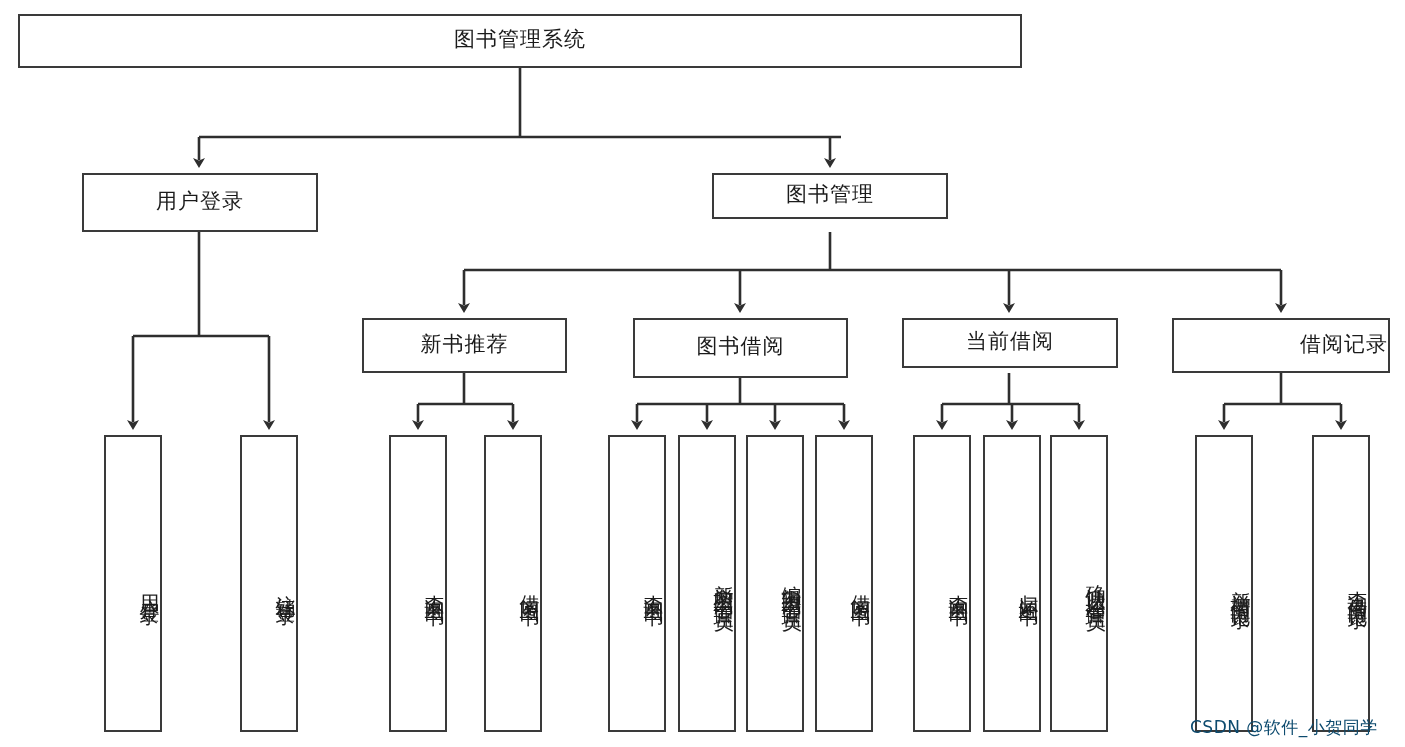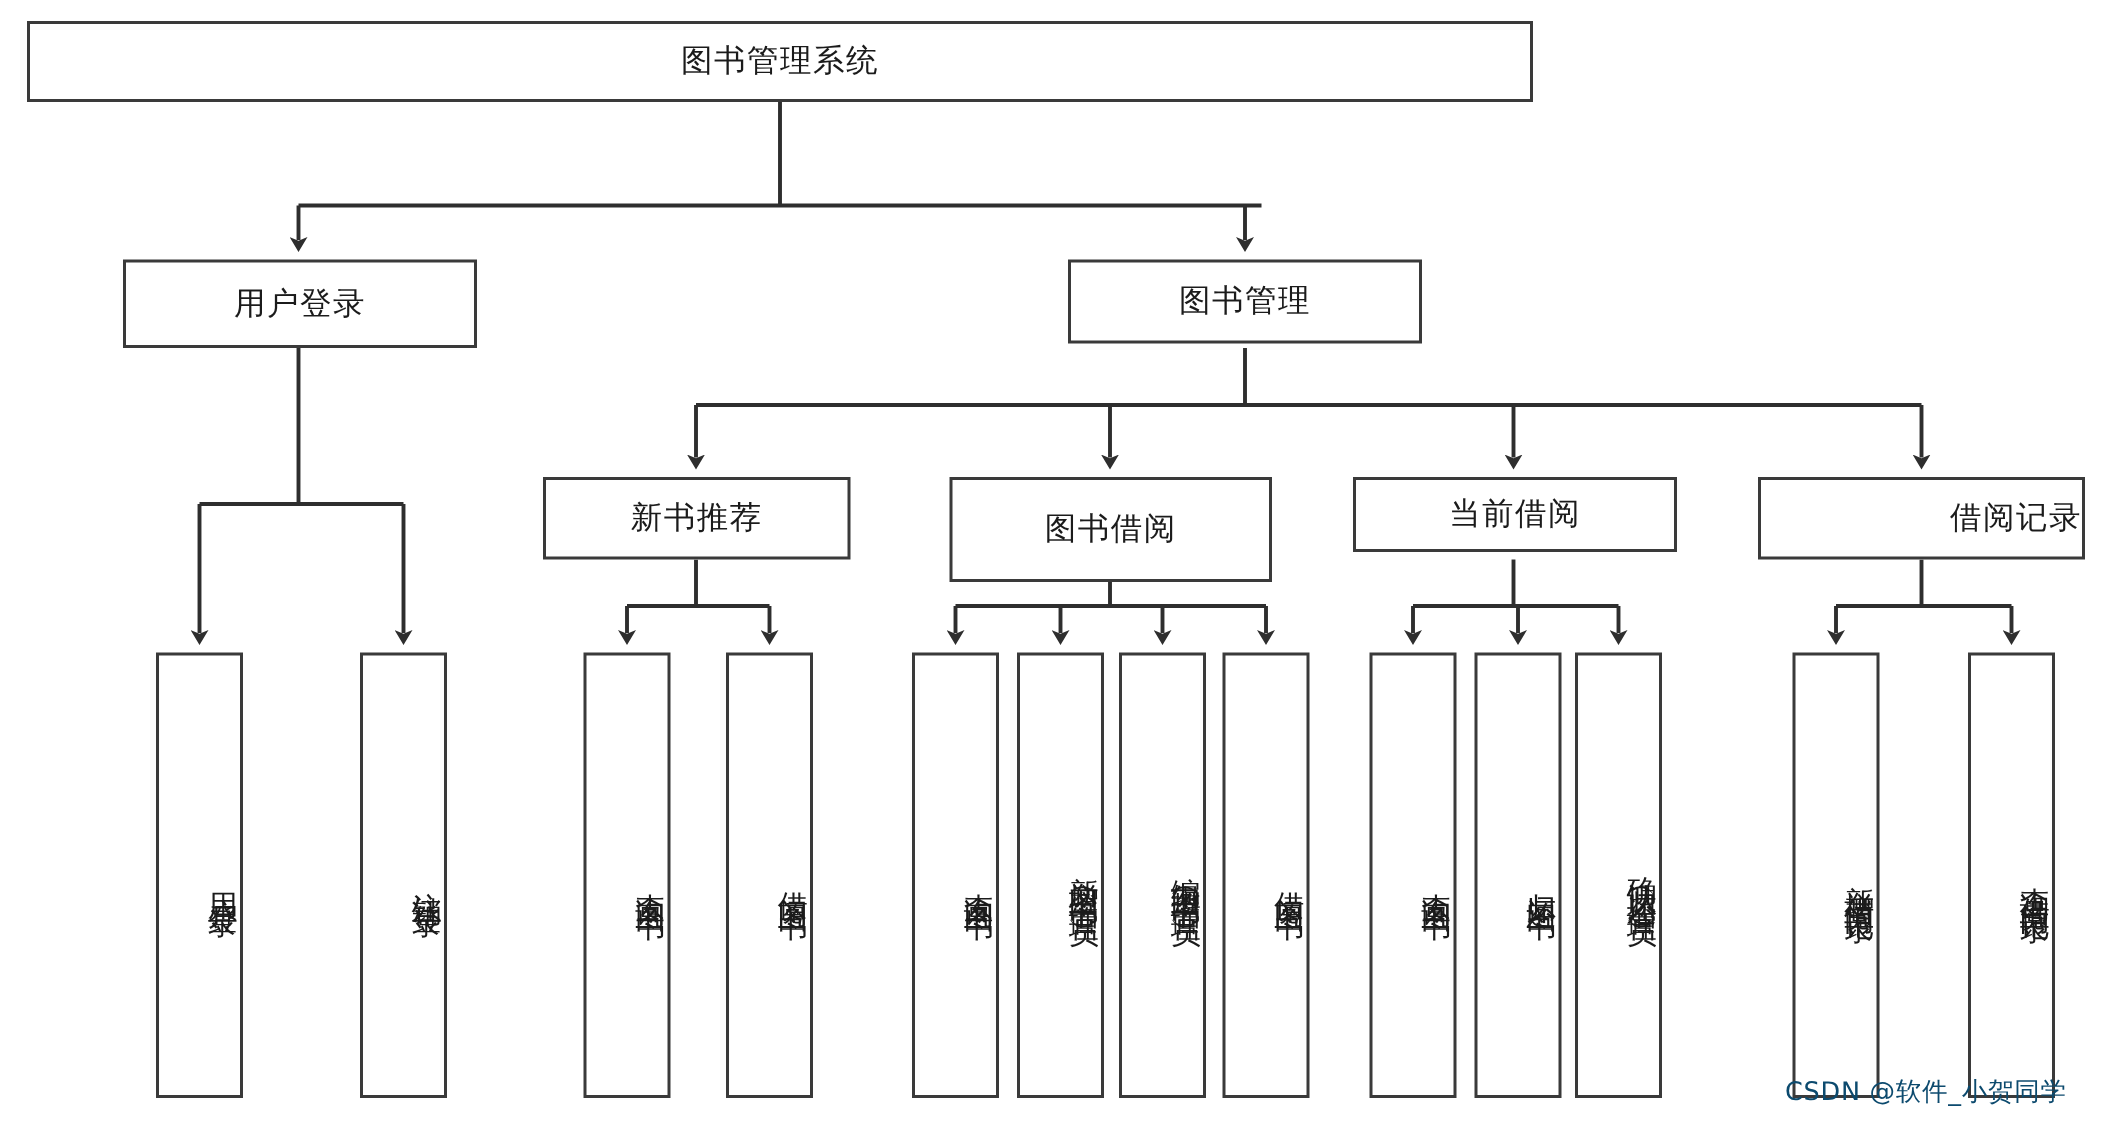--- a/index.html
+++ b/index.html
@@ -29,20 +29,21 @@
   .node {
     position: absolute;
     box-sizing: border-box;
     border: 2px solid #3a3a3a;
     background: #ffffff;
     display: flex;
     align-items: center;
     justify-content: center;
     color: #1b1b1b;
     text-align: center;
+    font-family: Liberation Mono, monospace;
   }
   .node.horiz {
     font-size: 21px;
     letter-spacing: 1px;
     line-height: 1.2;
   }
   .node.vert {
     writing-mode: vertical-rl;
     text-orientation: upright;
     font-size: 20px;
@@ -121,28 +122,28 @@
     </g>
   </svg>
 
   <div class="node horiz" style="left:18px; top:14px; width:1004px; height:54px;">
     <span>图书管理系统</span>
   </div>
 
   <div class="node horiz" style="left:82px; top:173px; width:236px; height:59px;">
     <span>用户登录</span>
   </div>
-  <div class="node horiz" style="left:712px; top:173px; width:236px; height:56px;">
+  <div class="node horiz" style="left:712px; top:173px; width:236px; height:46px;">
     <span>图书管理</span>
   </div>
 
   <div class="node horiz" style="left:362px; top:318px; width:205px; height:55px;">
     <span>新书推荐</span>
   </div>
-  <div class="node horiz" style="left:633px; top:318px; width:215px; height:70px;">
+  <div class="node horiz" style="left:633px; top:318px; width:215px; height:60px;">
     <span>图书借阅</span>
   </div>
   <div class="node horiz" style="left:902px; top:318px; width:216px; height:50px;">
     <span>当前借阅</span>
   </div>
   <div class="node horiz" style="left:1172px; top:318px; width:218px; height:55px;justify-content:flex-end;">
     <span>借阅记录</span>
   </div>
 
   <div class="node vert" style="left:104px; top:435px; width:58px; height:297px;">

